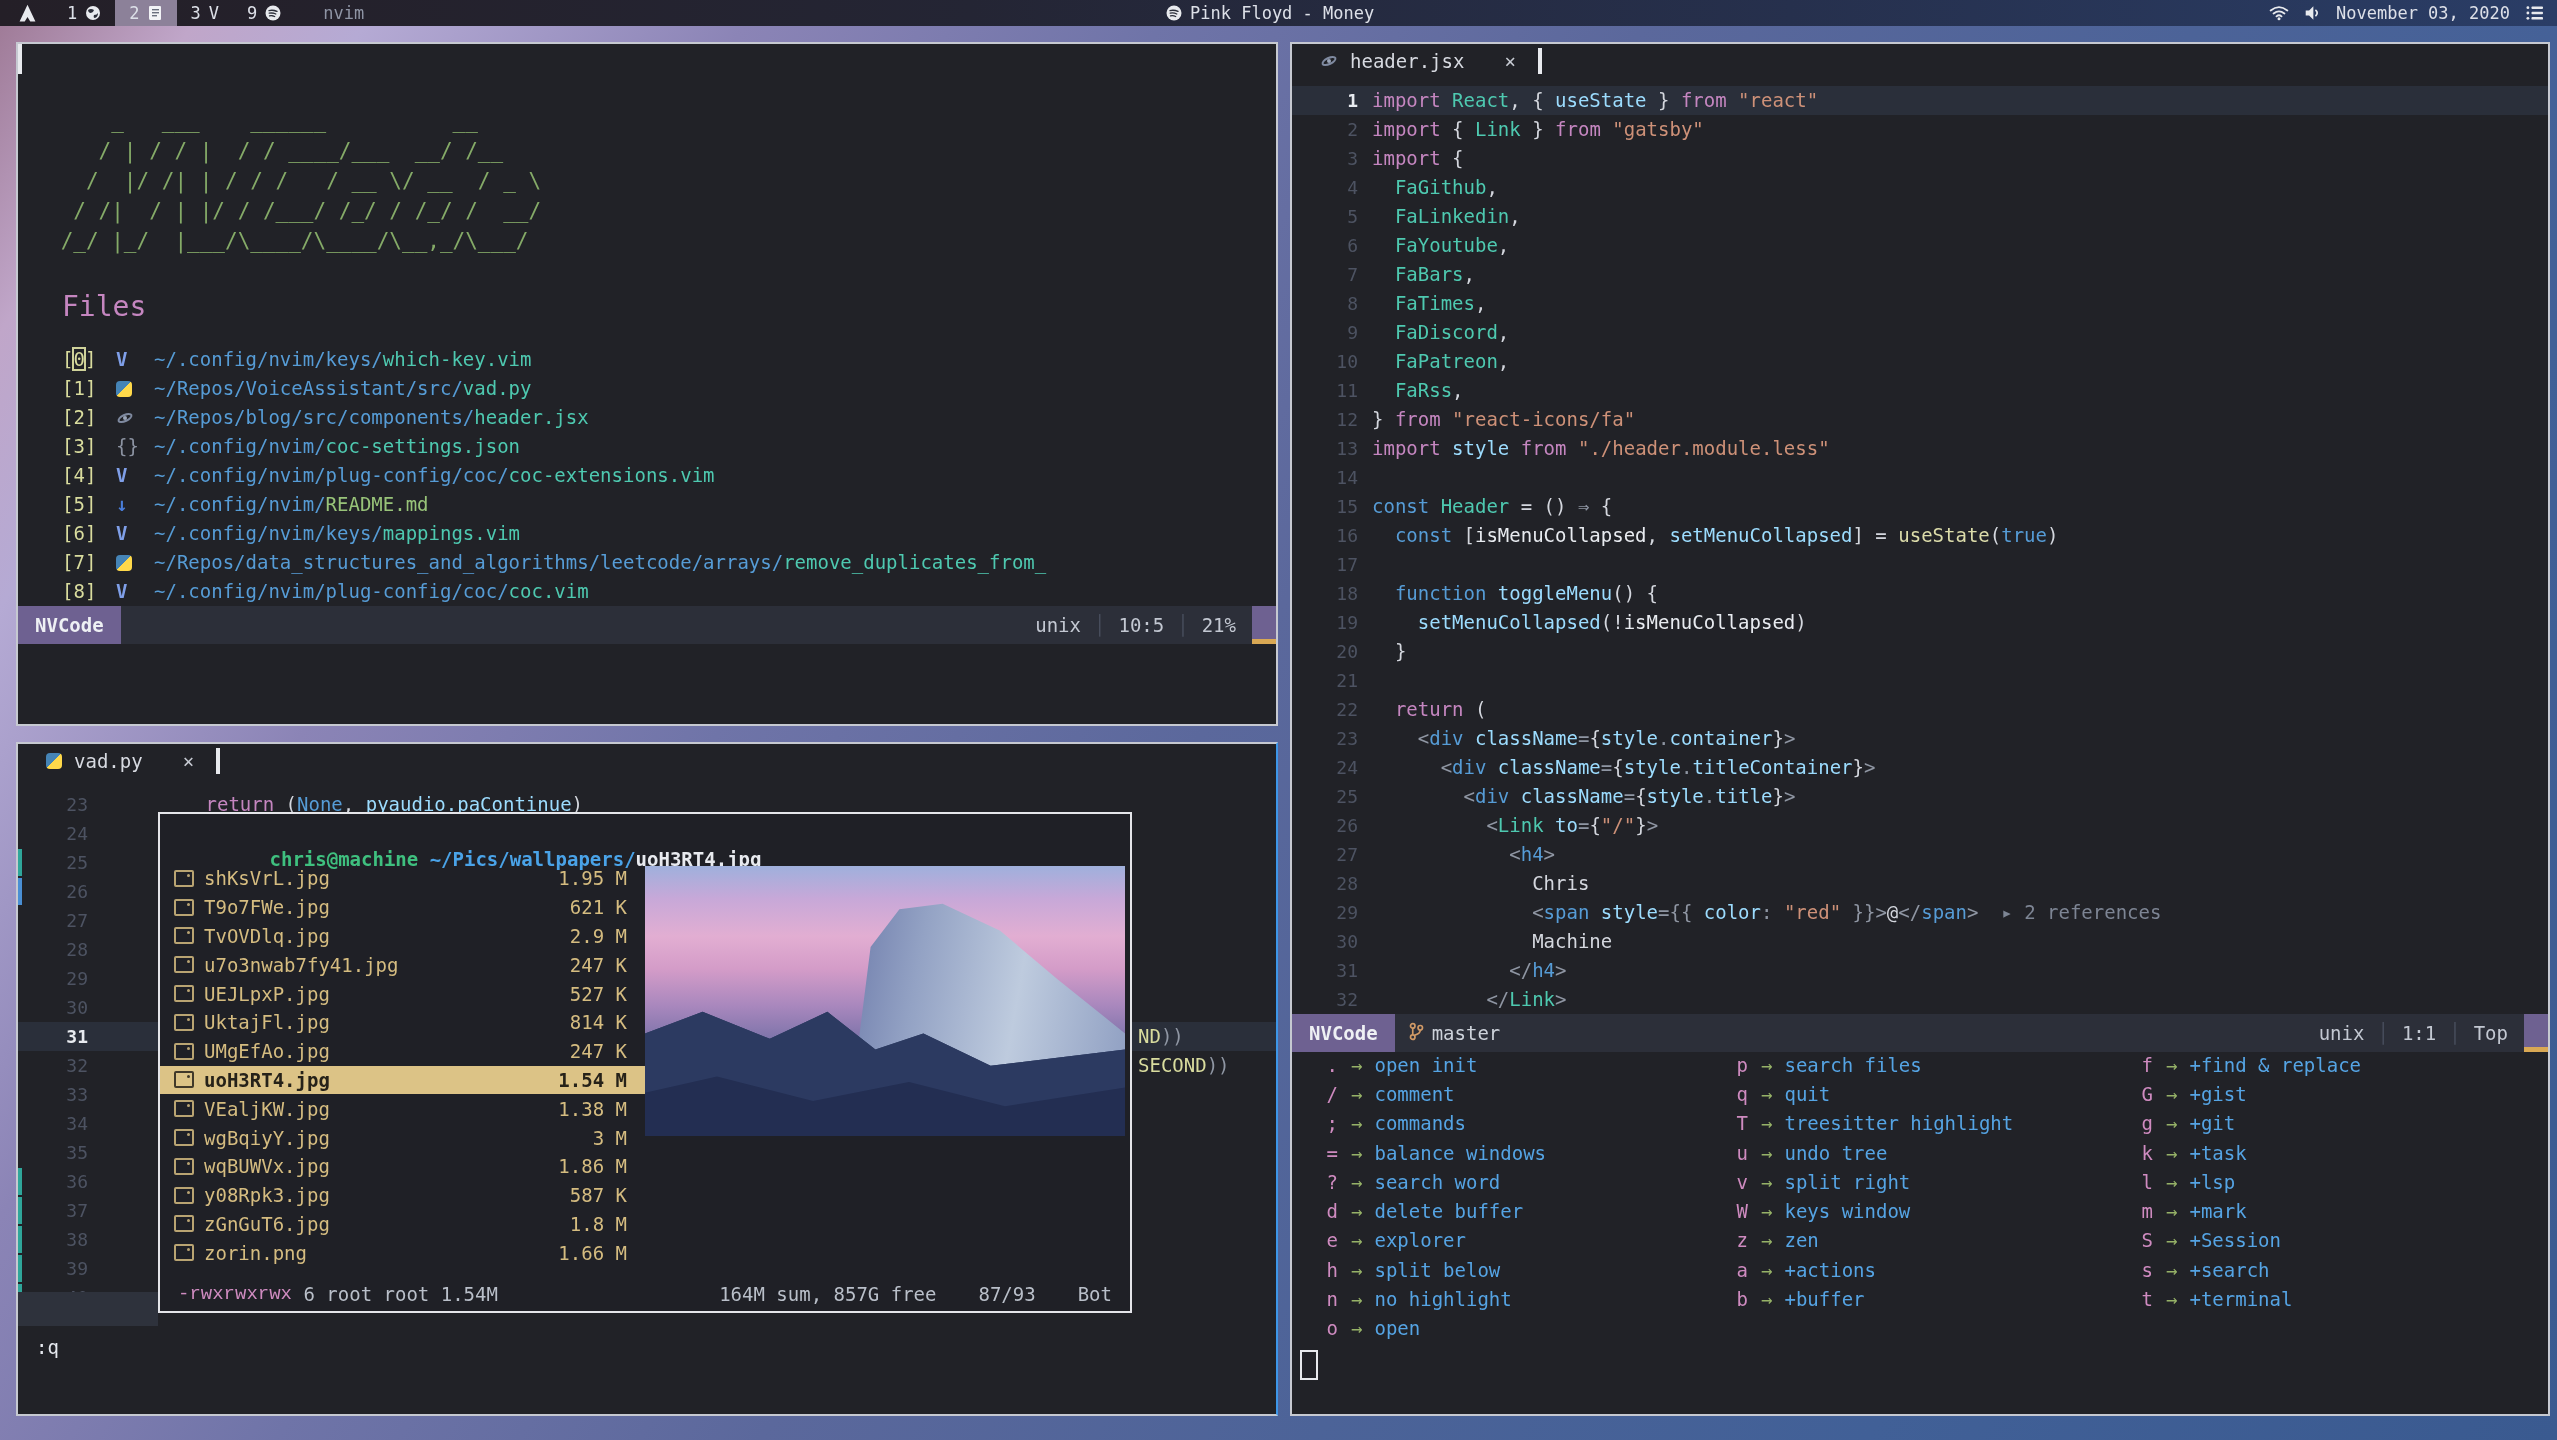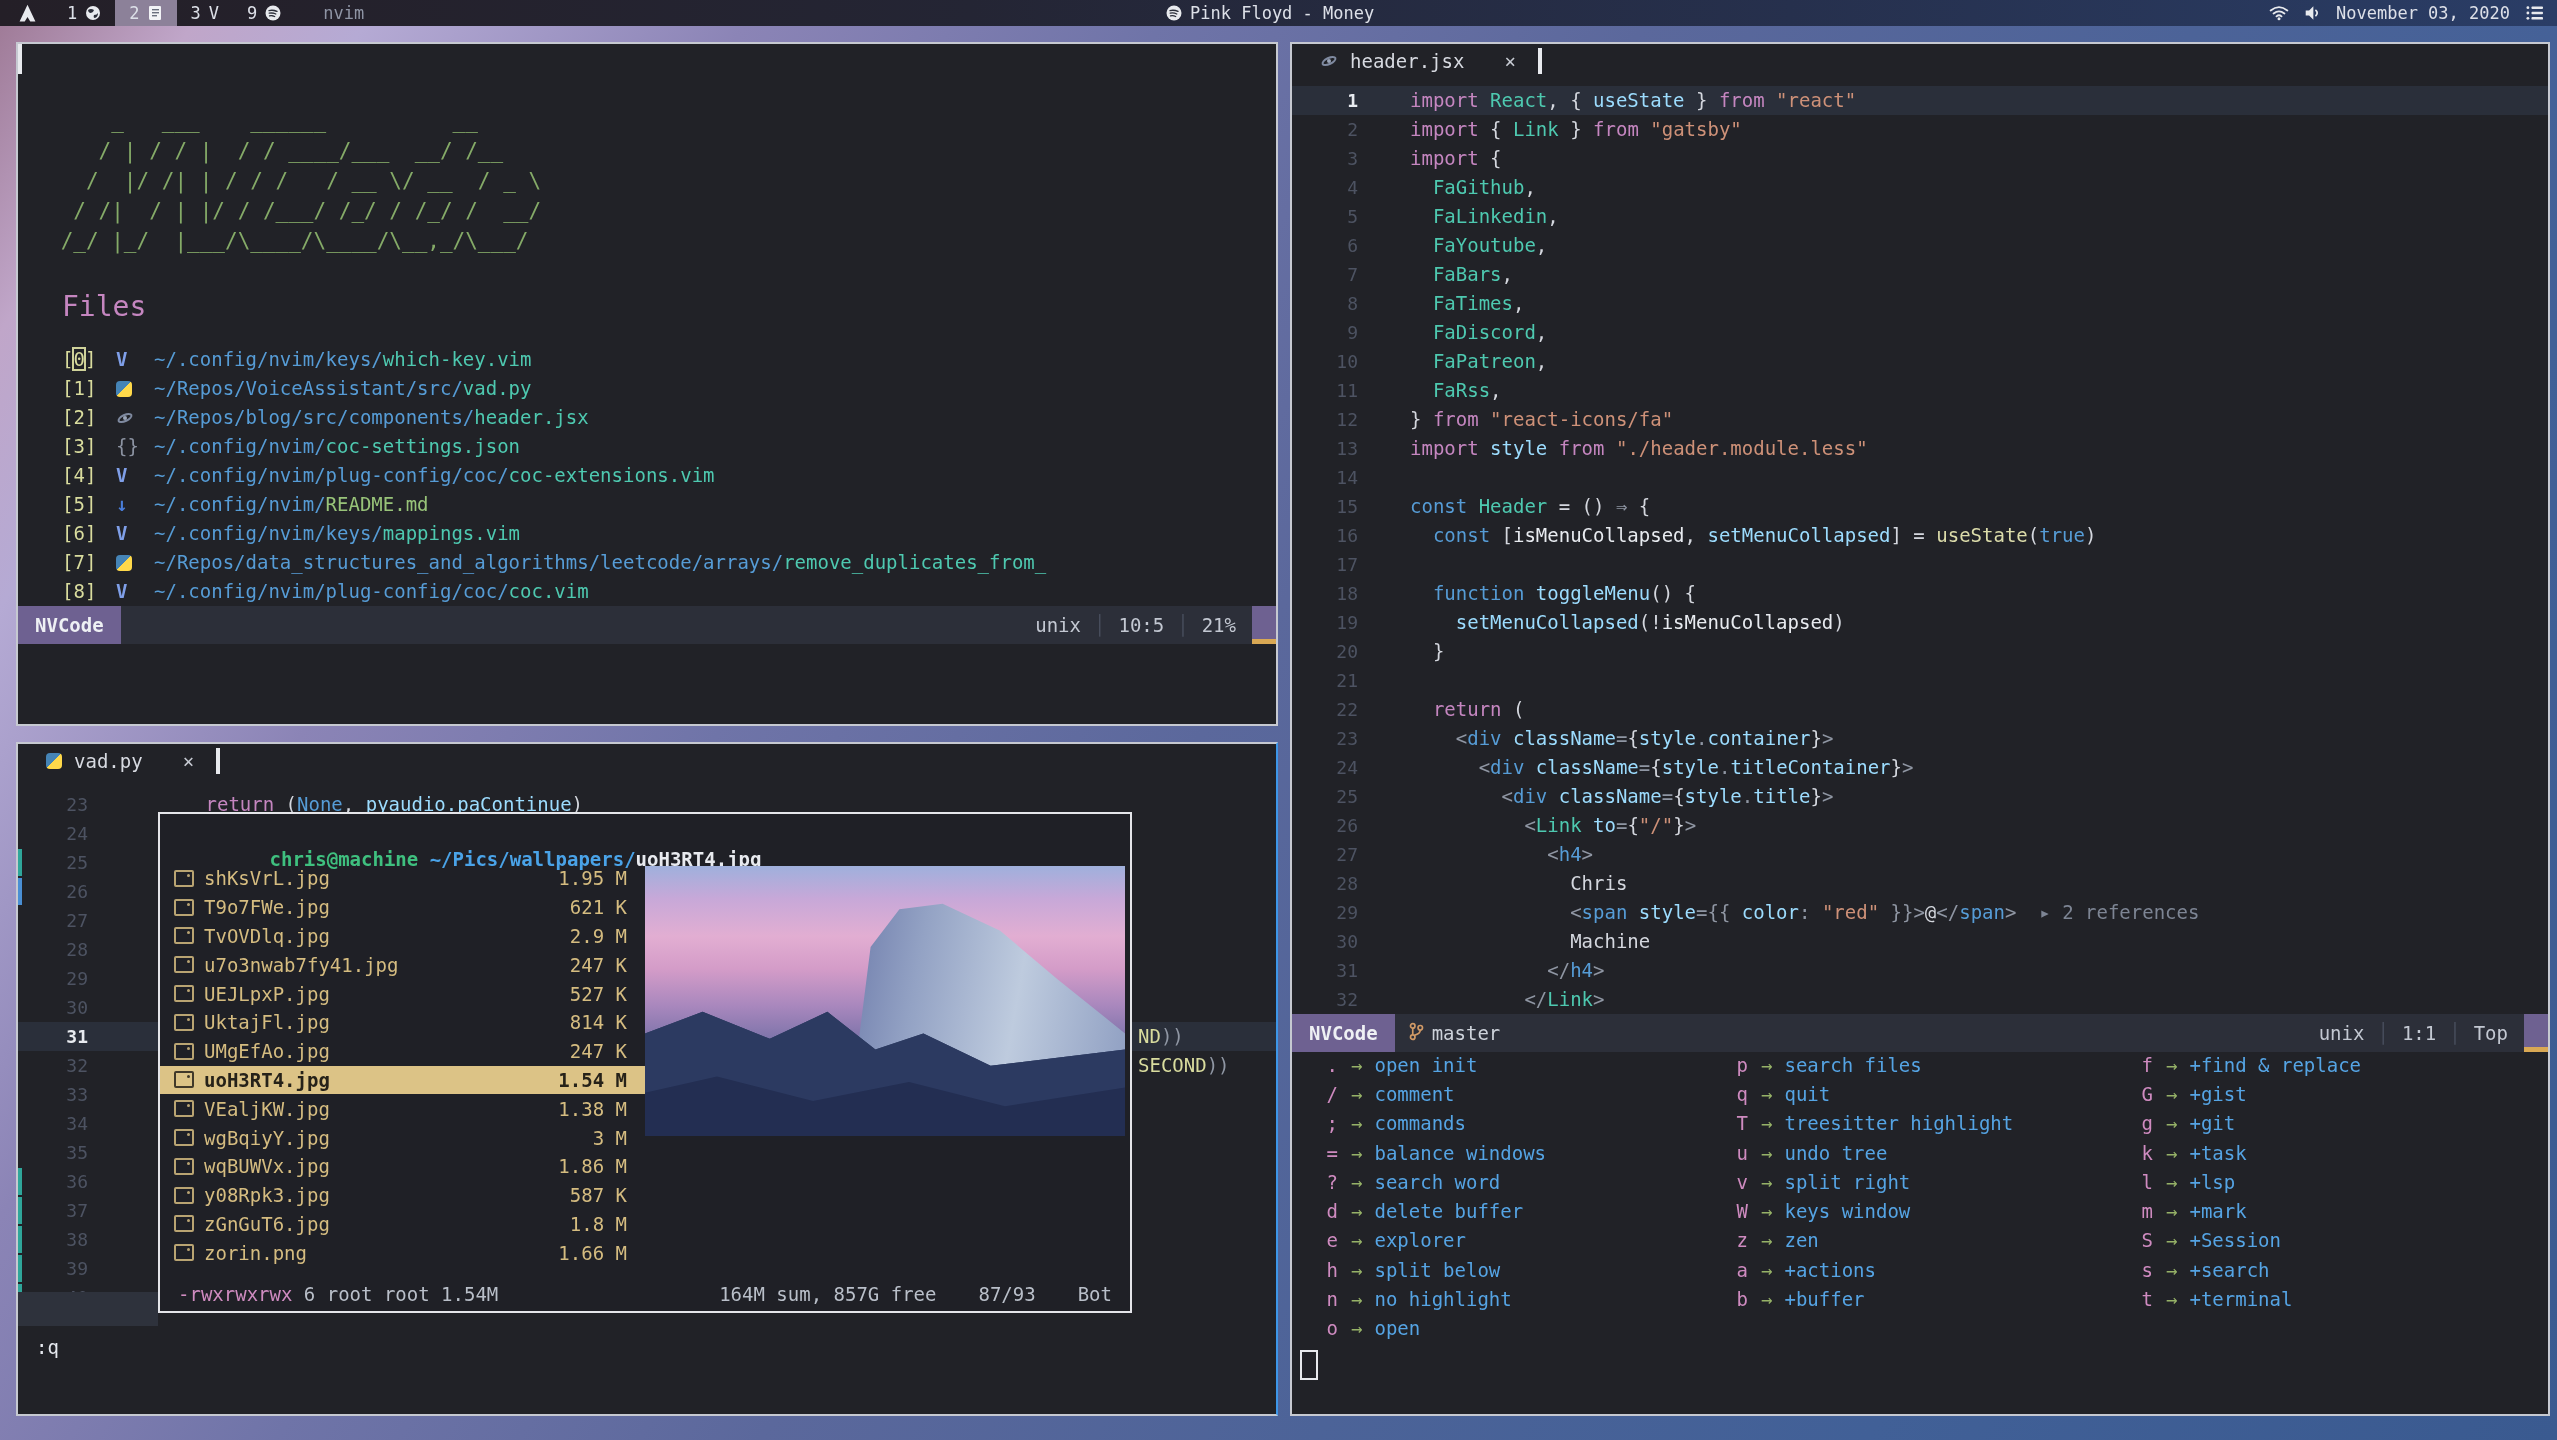--- a/index.html
+++ b/index.html
@@ -46,40 +46,40 @@
   
   .tabbar{position:absolute;left:0;top:0;right:0;height:34px;display:flex;align-items:center;padding-left:28px;font-size:19px;color:#d7dae1;gap:12px;background:#212227;}
   .tab-close{color:#c6cad2;margin-left:28px;}
   .tab-cursor{width:4px;height:26px;background:#e8eaee;margin-left:10px;}
   
   .crow{height:29px;line-height:29px;white-space:pre;font-size:19px;position:relative;}
   .crow.cur{background:#2a2f3a;}
   .gut{position:absolute;left:0;top:0;width:66px;text-align:right;color:#4d5362;font-size:18px;}
   .cur>.gut{color:#e8ebf0;font-weight:bold;}
   #code-lines{position:absolute;top:42px;left:0;right:0;}
-  #code-lines .ctext{display:block;padding-left:118px;}
+  #code-lines .ctext{display:block;padding-left:80px;}
   #vad-lines{position:absolute;top:46px;left:0;right:0;}
   #vad-lines .gut{width:70px;}
   #vad-lines .ctext{display:block;padding-left:96px;}
   .sign{position:absolute;left:0;top:1px;width:4px;height:27px;}
   .ovf{position:absolute;left:1120px;top:0;z-index:6;}
   .tk-kw{color:#c586c0}.tk-kb{color:#569cd6}.tk-ty{color:#4ec9b0}.tk-va{color:#9cdcfe}
   .tk-fn{color:#dcdcaa}.tk-st{color:#ce9178}.tk-pl{color:#d4d7de}.tk-pu{color:#8f96a3}
   .tk-wb{color:#e8ebf0}.tk-cm{color:#7d8594}.tk-ye{color:#d9dc9e}
   
   #popup{position:absolute;left:140px;top:68px;width:970px;height:497px;background:#1f2026;border:2px solid #e4e5e9;z-index:5;font-size:19px;}
   .p-head{position:absolute;left:18px;top:12px;font-weight:bold;white-space:pre;}
   .p-user{color:#3fc07f}.p-path{color:#4aa3e8}.p-file{color:#e8eaef}
   .p-list{position:absolute;left:0;top:50px;width:487px;}
   .p-row{height:28.8px;display:flex;align-items:center;color:#d5bc80;padding:0 20px 0 14px;white-space:pre;}
   .p-row.sel{background:#dcc386;color:#262219;font-weight:bold;}
   .p-name{margin-left:10px;}
   .p-size{margin-left:auto;}
   .p-foot{position:absolute;left:0;bottom:6px;width:100%;display:flex;padding:0 18px;color:#b9bfc9;box-sizing:border-box;white-space:pre;}
-  .p-perm{color:#cf8bc0;}
+  .p-perm{color:#cf8bc0;font-family:Liberation Mono, monospace;}
   .p-foot-right{margin-left:auto;display:flex;gap:42px;}
   .ico-img{width:16px;height:13px;border:2px solid currentColor;border-radius:2px;position:relative;flex:none;opacity:.85;}
   .ico-img::after{content:"";position:absolute;right:2px;top:2px;width:3px;height:3px;border-radius:50%;background:currentColor;}
   
   .preview{position:absolute;left:485px;top:52px;width:480px;height:270px;overflow:hidden;
     background:linear-gradient(180deg,#9fb0dc 0%,#c7a8d8 12%,#e2aed2 26%,#d49cc8 38%,#a887bd 52%,#7e74aa 64%,#5d5d95 76%,#47507f 100%);}
   .pv-dome{position:absolute;inset:0;background:linear-gradient(100deg,#3c4a74 0%,#56639b 30%,#93a2c4 55%,#becbde 75%,#8c9cc0 100%);
     clip-path:polygon(42% 100%,47% 30%,53% 16%,62% 14%,74% 24%,86% 42%,100% 62%,100% 100%);}
   .pv-ridge{position:absolute;inset:0;background:linear-gradient(180deg,#45528125 0%,#2c3a61 40%);background-color:#2c3a61;
     clip-path:polygon(0 100%,0 62%,12% 54%,26% 64%,38% 54%,48% 68%,58% 62%,72% 74%,100% 68%,100% 100%);}

